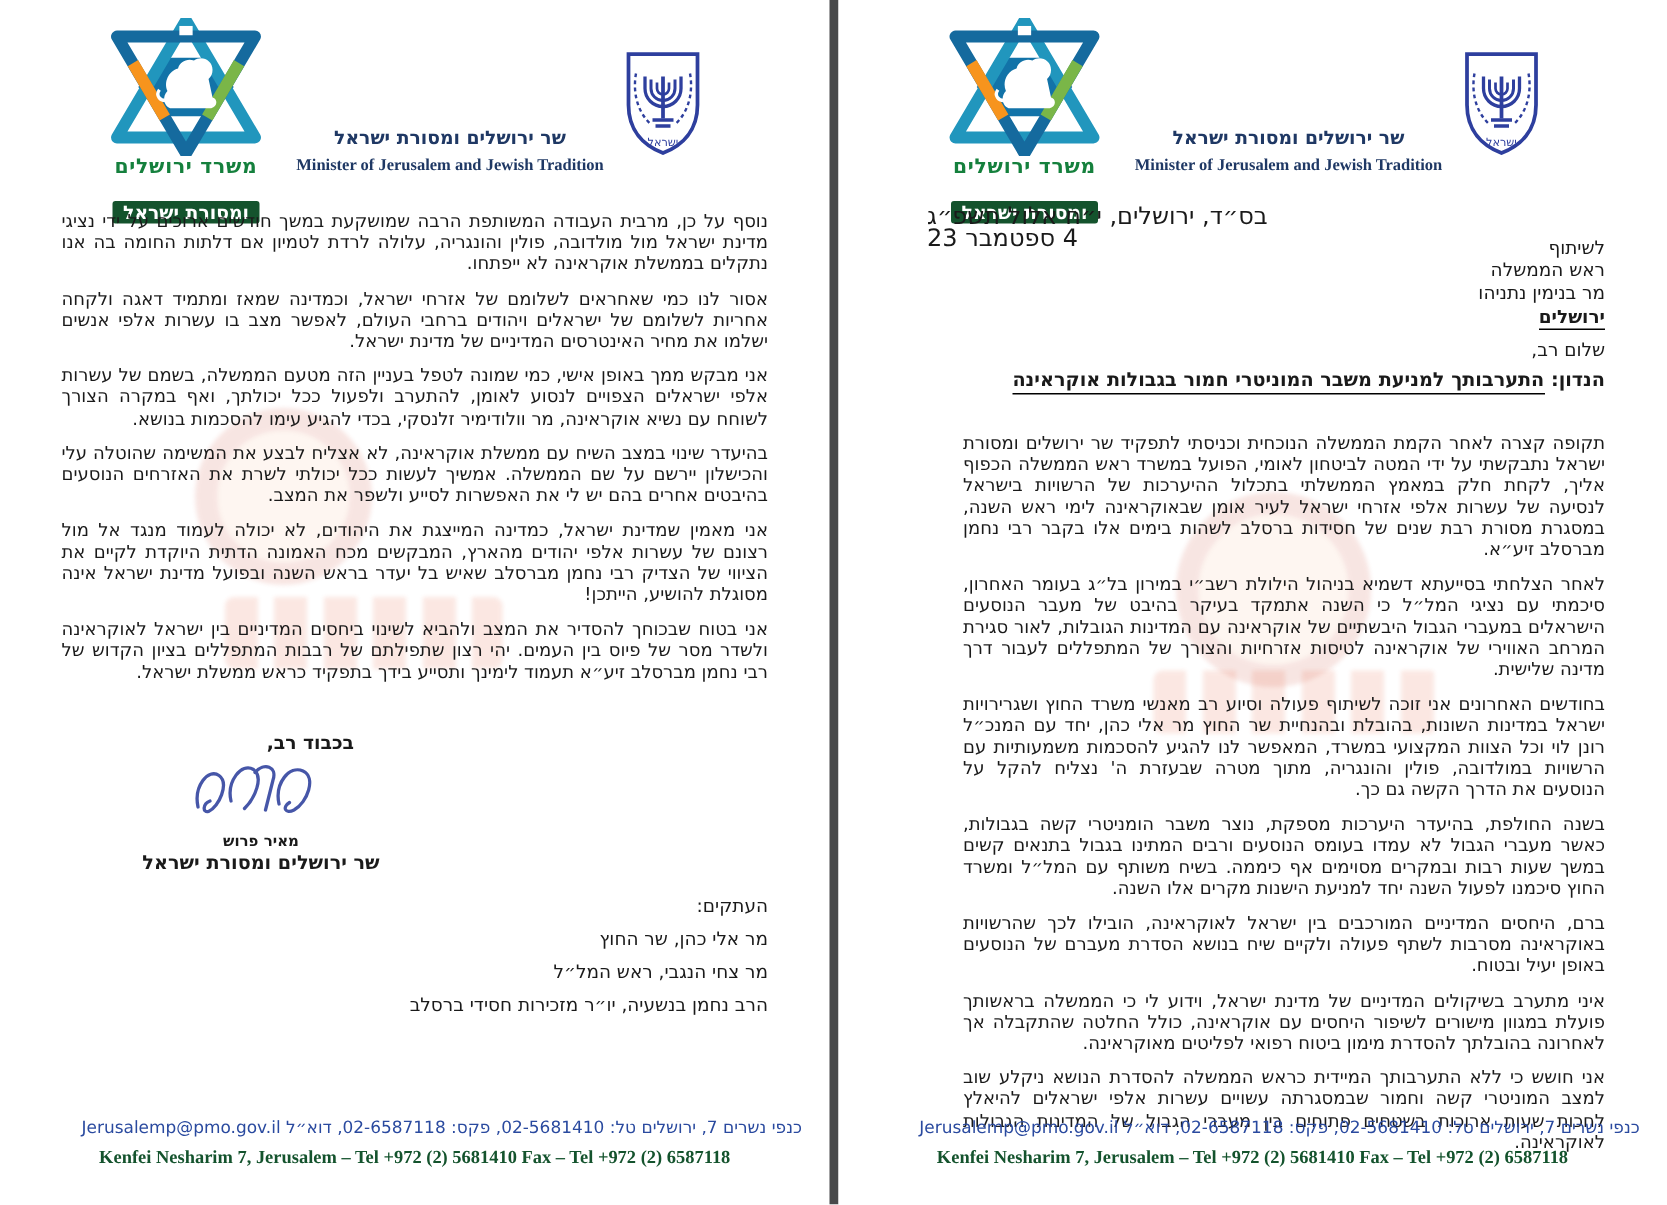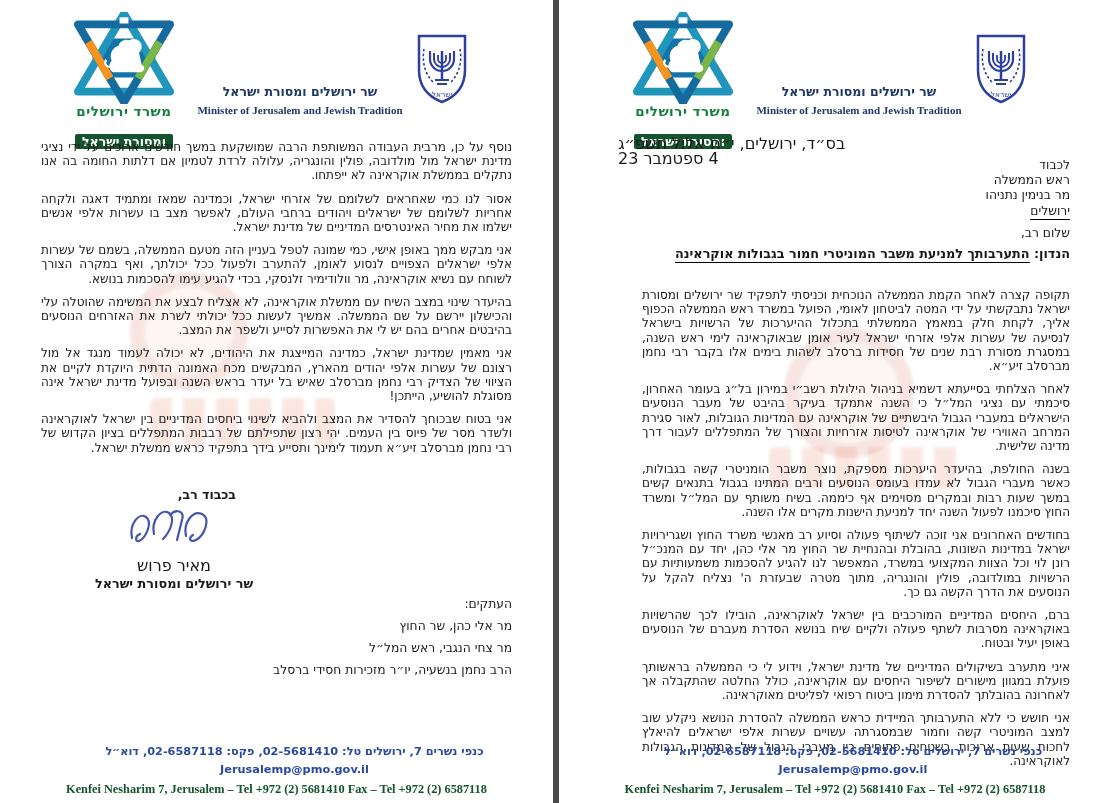--- a/index.html
+++ b/index.html
@@ -25,46 +25,46 @@
   .title-he{color:#1f3864;font-weight:bold;font-size:12.5px;}
   .title-en{color:#1f3864;font-weight:bold;font-size:11px;direction:ltr;
             font-family:"Liberation Serif","DejaVu Serif",serif;margin-top:5px;}
   .lh-emblem{position:absolute;left:416px;top:33px;width:52px;height:72px;}
 
   
   .date-block{position:absolute;left:59px;top:136px;direction:rtl;text-align:left;
               font-size:16px;line-height:15px;}
   .addressee{position:absolute;right:41px;top:158px;direction:rtl;text-align:right;
              font-size:12.3px;line-height:15.2px;}
-  .addr-city{font-weight:normal;border-bottom:1.5px solid #000;padding-bottom:0px;display:inline-block;margin-left:16px;}
+  .addr-city{font-weight:bold;border-bottom:1.5px solid #000;padding-bottom:0px;display:inline-block;margin-left:16px;}
   .greeting{position:absolute;right:41px;top:226px;direction:rtl;font-size:12.3px;}
   .subject-line{position:absolute;right:41px;left:41px;top:246px;direction:rtl;text-align:right;
                 font-weight:bold;font-size:12.8px;}
   .subject-underline{border-bottom:1.5px solid #000;padding-bottom:1px;}
 
   .body-text{position:absolute;left:41px;right:41px;direction:rtl;text-align:justify;
              font-size:12px;line-height:14.2px;}
   .body-p1{top:288px;margin-left:42px;}
   .body-p2{top:140px;}
   .body-text p{margin:0 0 9px 0;}
 
   
   .closing-block{position:absolute;left:88px;top:487px;width:172px;text-align:center;
                  direction:rtl;font-size:12.5px;}
   .closing-word{font-weight:bold;text-align:right;padding-right:24px;}
   .signature-svg{display:block;margin:2px auto 0;}
-  .signer-name{font-weight:normal;font-size:16px;margin-top:2px;}
+  .signer-name{font-weight:bold;font-size:10px;margin-top:2px;}
   .signer-title{font-weight:bold;font-size:12.8px;margin-top:1px;}
   .copies{position:absolute;right:41px;top:593px;direction:rtl;text-align:right;
           font-size:12.3px;line-height:22px;}
   .copies div{margin:0;}
 
   
   .page-footer{position:absolute;left:0;right:0;top:743px;text-align:center;}
-  .footer-he{direction:rtl;color:#2a4a9f;font-weight:bold;font-size:11.3px;line-height:18px;margin-left:36px;}
+  .footer-he{direction:rtl;color:#2a4a9f;font-weight:normal;font-size:11.3px;line-height:18px;margin-left:36px;}
   .footer-en{direction:ltr;color:#14532d;font-weight:bold;font-size:12.3px;line-height:21px;
              font-family:"Liberation Serif","DejaVu Serif",serif;}
 
   
   .watermark{position:absolute;pointer-events:none;opacity:.13;filter:blur(1.5px);}
   .wm-circle{border-radius:50%;border:15px solid #c9402a;background:rgba(238,130,60,.55);}
   .wm-bar{border-radius:6px;
           background:repeating-linear-gradient(90deg,#e2502a 0 22px,rgba(0,0,0,0) 22px 33px);}
 </style>
 </head>
@@ -181,37 +181,37 @@
       <path d="M44,16 c2,11 0,24 -9,33" fill="none" stroke="#2e3f9e" stroke-width="1.6" stroke-dasharray="2.5,2.2"></path>
       <text x="26" y="64" font-size="7.5" fill="#2e3f9e" text-anchor="middle">ישראל</text>
     </svg>
 
     <div class="date-block">
       <div>בס״ד, ירושלים, י״ח אלול תשפ״ג</div>
       <div>4 ספטמבר 23</div>
     </div>
 
     <div class="addressee">
-      <div>לכבוד</div>
+      <div>לשיתוף</div>
       <div>ראש הממשלה</div>
       <div>מר בנימין נתניהו</div>
       <div><span class="addr-city">ירושלים</span></div>
     </div>
 
     <div class="greeting">שלום רב,</div>
 
     <div class="subject-line">
       <span>הנדון: </span><span class="subject-underline">התערבותך למניעת משבר המוניטרי חמור בגבולות אוקראינה</span>
     </div>
 
     <div class="body-text body-p1">
       <p>תקופה קצרה לאחר הקמת הממשלה הנוכחית וכניסתי לתפקיד שר ירושלים ומסורת ישראל נתבקשתי על ידי המטה לביטחון לאומי, הפועל במשרד ראש הממשלה הכפוף אליך, לקחת חלק במאמץ הממשלתי בתכלול ההיערכות של הרשויות בישראל לנסיעה של עשרות אלפי אזרחי ישראל לעיר אומן שבאוקראינה לימי ראש השנה, במסגרת מסורת רבת שנים של חסידות ברסלב לשהות בימים אלו בקבר רבי נחמן מברסלב זיע״א.</p>
       <p>לאחר הצלחתי בסייעתא דשמיא בניהול הילולת רשב״י במירון בל״ג בעומר האחרון, סיכמתי עם נציגי המל״ל כי השנה אתמקד בעיקר בהיבט של מעבר הנוסעים הישראלים במעברי הגבול היבשתיים של אוקראינה עם המדינות הגובלות, לאור סגירת המרחב האווירי של אוקראינה לטיסות אזרחיות והצורך של המתפללים לעבור דרך מדינה שלישית.</p>
+      <p>בחודשים האחרונים אני זוכה לשיתוף פעולה וסיוע רב מאנשי משרד החוץ ושגרירויות ישראל במדינות השונות, בהובלת ובהנחיית שר החוץ מר אלי כהן, יחד עם המנכ״ל רונן לוי וכל הצוות המקצועי במשרד, המאפשר לנו להגיע להסכמות משמעותיות עם הרשויות במולדובה, פולין והונגריה, מתוך מטרה שבעזרת ה' נצליח להקל על הנוסעים את הדרך הקשה גם כך.</p>
       <p>בשנה החולפת, בהיעדר היערכות מספקת, נוצר משבר הומניטרי קשה בגבולות, כאשר מעברי הגבול לא עמדו בעומס הנוסעים ורבים המתינו בגבול בתנאים קשים במשך שעות רבות ובמקרים מסוימים אף כיממה. בשיח משותף עם המל״ל ומשרד החוץ סיכמנו לפעול השנה יחד למניעת הישנות מקרים אלו השנה.</p>
-      <p>בחודשים האחרונים אני זוכה לשיתוף פעולה וסיוע רב מאנשי משרד החוץ ושגרירויות ישראל במדינות השונות, בהובלת ובהנחיית שר החוץ מר אלי כהן, יחד עם המנכ״ל רונן לוי וכל הצוות המקצועי במשרד, המאפשר לנו להגיע להסכמות משמעותיות עם הרשויות במולדובה, פולין והונגריה, מתוך מטרה שבעזרת ה' נצליח להקל על הנוסעים את הדרך הקשה גם כך.</p>
       <p>ברם, היחסים המדיניים המורכבים בין ישראל לאוקראינה, הובילו לכך שהרשויות באוקראינה מסרבות לשתף פעולה ולקיים שיח בנושא הסדרת מעברם של הנוסעים באופן יעיל ובטוח.</p>
       <p>איני מתערב בשיקולים המדיניים של מדינת ישראל, וידוע לי כי הממשלה בראשותך פועלת במגוון מישורים לשיפור היחסים עם אוקראינה, כולל החלטה שהתקבלה אך לאחרונה בהובלתך להסדרת מימון ביטוח רפואי לפליטים מאוקראינה.</p>
       <p>אני חושש כי ללא התערבותך המיידית כראש הממשלה להסדרת הנושא ניקלע שוב למצב המוניטרי קשה וחמור שבמסגרתה עשויים עשרות אלפי ישראלים להיאלץ לחכות שעות ארוכות בשטחים פתוחים בין מעברי הגבול של המדינות הגבולות לאוקראינה.</p>
     </div>
 
     <div class="page-footer">
       <div class="footer-he">כנפי נשרים 7, ירושלים טל: 02-5681410, פקס: 02-6587118, דוא״ל Jerusalemp@pmo.gov.il</div>
       <div class="footer-en">Kenfei Nesharim 7, Jerusalem – Tel +972 (2) 5681410 Fax – Tel +972 (2) 6587118</div>
     </div>
   </div>

